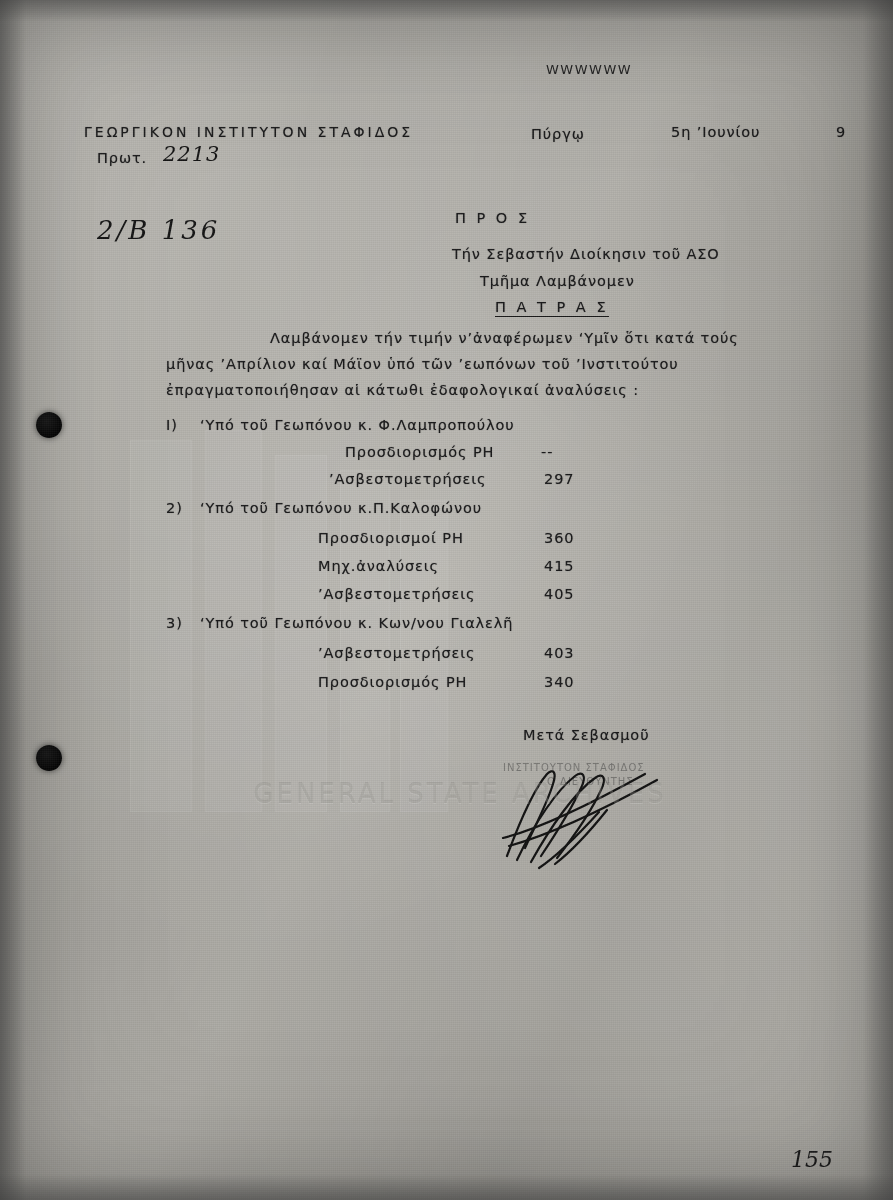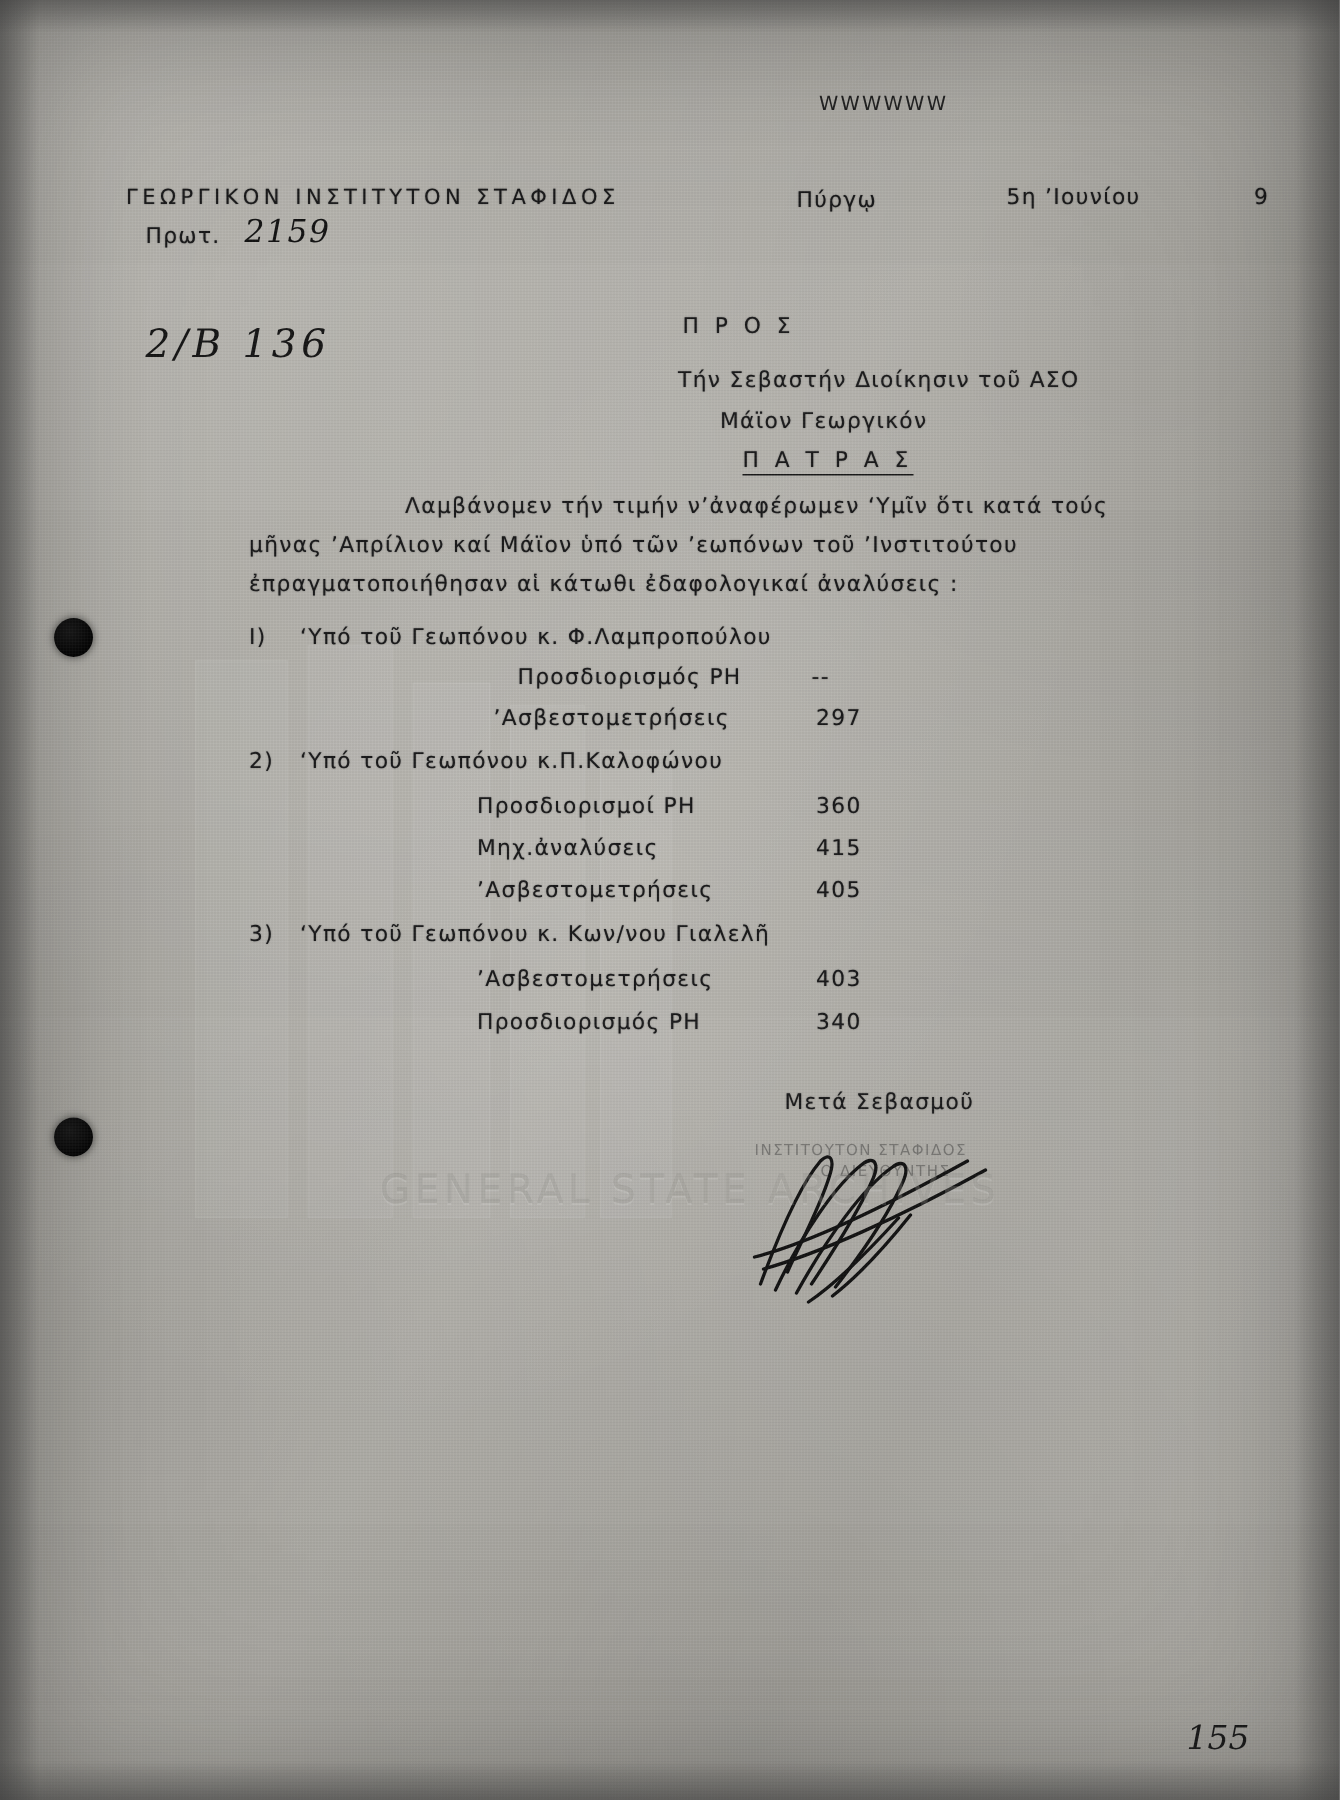--- a/index.html
+++ b/index.html
@@ -184,27 +184,27 @@
   <div class="ghost" style="left:400px; top:500px; width:46px; height:310px;"></div>
 
   <div id="top-mark">WWWWWW</div>
 
   <div class="tw sp" style="left:84px; top:124px; font-size:14px;">ΓΕΩΡΓΙΚΟΝ ΙΝΣΤΙΤΥΤΟΝ ΣΤΑΦΙΔΟΣ</div>
   <div class="tw" style="left:531px; top:126px;text-align:center;">Πύργῳ</div>
   <div class="tw" style="left:671px; top:124px;">5η ’Ιουνίου</div>
   <div class="tw" style="left:836px; top:124px;">9</div>
 
   <div class="tw" style="left:97px; top:150px;">Πρωτ.</div>
-  <div class="hw" style="left:163px; top:142px;">2159</div>
+  <div class="hw" style="left:163px; top:142px;">2213</div>
 
   <div class="hw" style="left:97px; top:215px; font-size:26px; letter-spacing:3px;">2/Β 136</div>
 
   <div class="tw sp" style="left:455px; top:210px;">Π Ρ Ο Σ</div>
   <div class="tw" style="left:452px; top:246px;">Τήν Σεβαστήν Διοίκησιν τοῦ ΑΣΟ</div>
-  <div class="tw" style="left:480px; top:273px;">Μάϊον Γεωργικόν</div>
+  <div class="tw" style="left:480px; top:273px;">Τμῆμα Λαμβάνομεν</div>
   <div class="tw sp" style="left:495px; top:299px; border-bottom:1px solid #1a1a1a; padding-bottom:1px;">Π Α Τ Ρ Α Σ</div>
 
   <div class="tw" style="left:270px; top:330px;">Λαμβάνομεν τήν τιμήν ν’ἀναφέρωμεν ‘Υμῖν ὅτι κατά τούς</div>
   <div class="tw" style="left:166px; top:356px;">μῆνας ’Απρίλιον καί Μάϊον ὑπό τῶν ’εωπόνων τοῦ ’Ινστιτούτου</div>
   <div class="tw" style="left:166px; top:382px;">ἐπραγματοποιήθησαν αἱ κάτωθι ἐδαφολογικαί ἀναλύσεις :</div>
 
   <div class="tw" style="left:166px; top:417px;">Ι)</div>
   <div class="tw" style="left:200px; top:417px;">‘Υπό τοῦ Γεωπόνου κ. Φ.Λαμπροπούλου</div>
   <div class="tw" style="left:345px; top:444px;">Προσδιορισμός PH</div>
   <div class="tw" style="left:541px; top:444px;">--</div>

